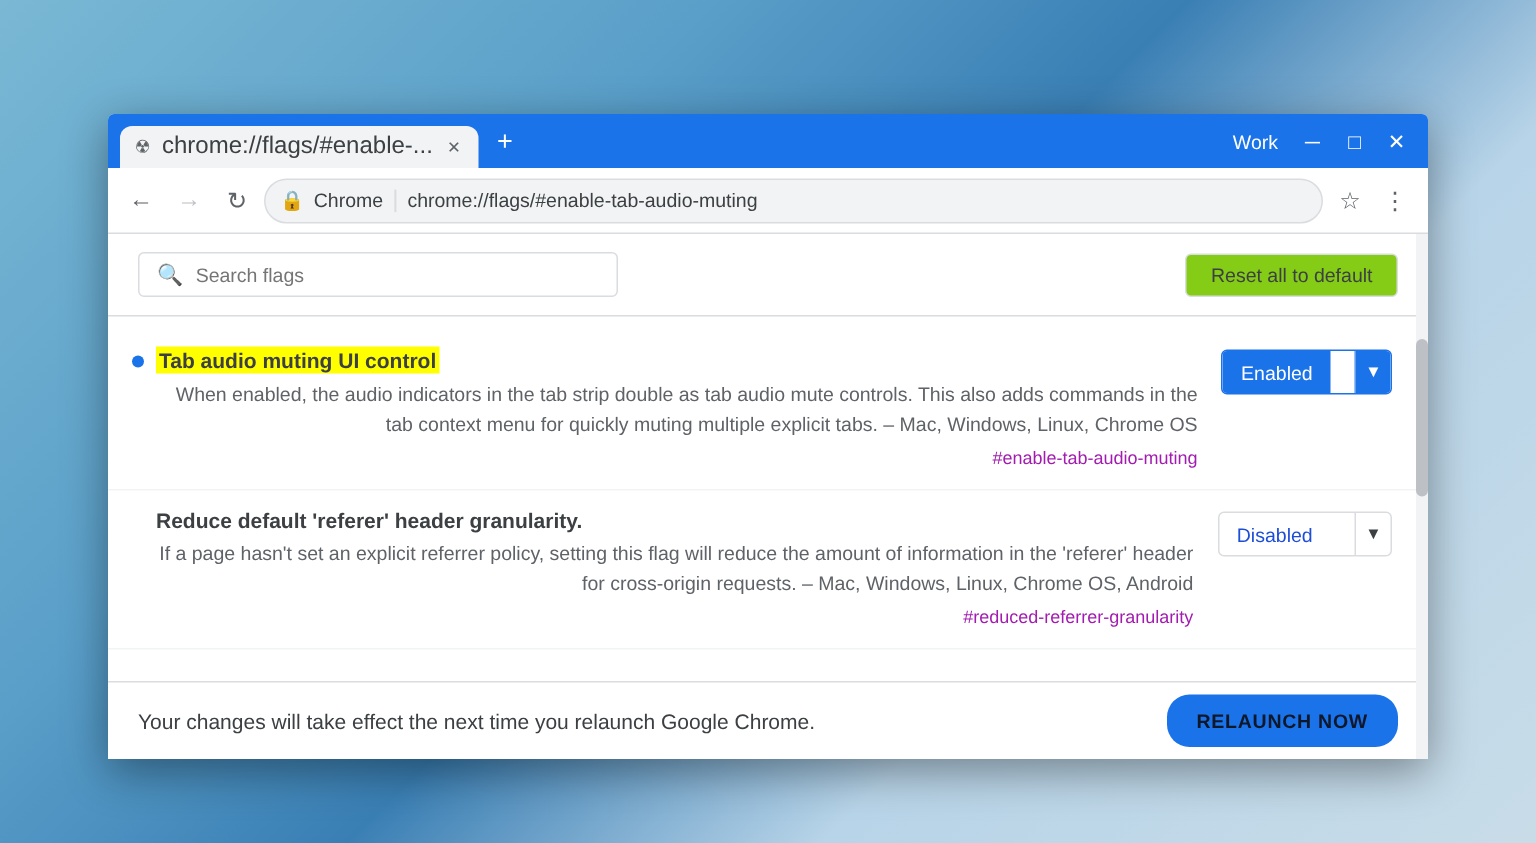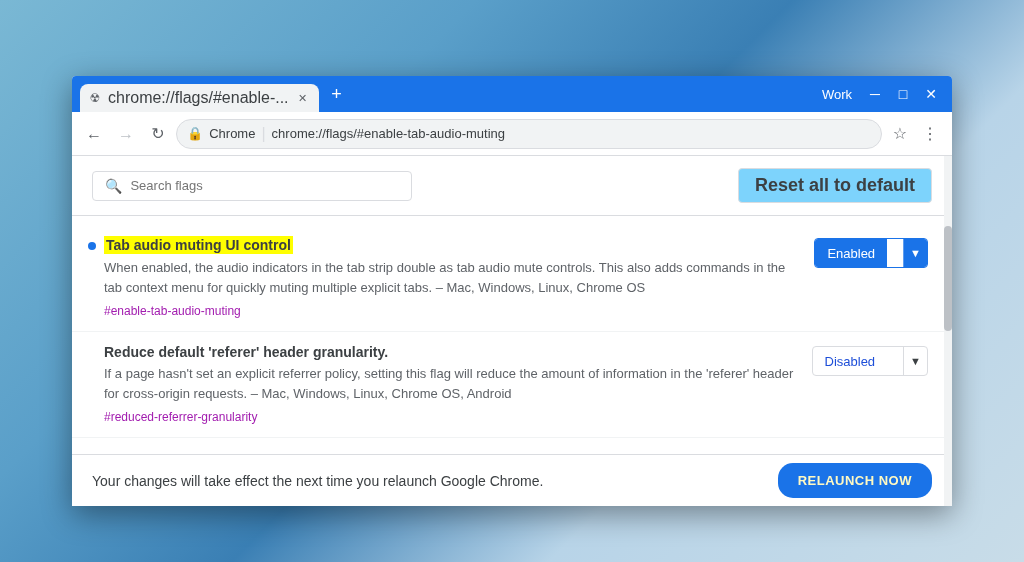--- a/index.html
+++ b/index.html
@@ -227,36 +227,36 @@
       font-size: 13px;
       color: #3c4043;
       background: transparent;
       flex: 1;
     }
     .reset-btn {
       margin-left: auto;
       padding: 6px 16px;
       border: 1px solid #dadce0;
       border-radius: 4px;
-      background: #7dd3fc;
-      font-size: 18px;
-      color: #3c4043;
-      cursor: pointer;
-      font-weight: bold;
+      background: #84cc16;
+      font-size: 13px;
+      color: #3c4043;
+      cursor: pointer;
     }
     
     .flags-list {
       flex: 1;
       overflow-y: auto;
       padding: 8px 0;
     }
     .flag-item {
       padding: 12px 24px 12px 32px;
       border-bottom: 1px solid #f1f3f4;
       position: relative;
+      text-align: right;
     }
     .flag-item.highlighted {
       background: #fff;
     }
     .flag-dot {
       position: absolute;
       left: 16px;
       top: 18px;
       width: 8px;
       height: 8px;
@@ -367,21 +367,21 @@
       gap: 32px;
       flex-shrink: 0;
     }
     .bottom-bar-text {
       flex: 1;
       font-size: 14px;
       color: #3c4043;
     }
     .relaunch-btn {
       background: #1a73e8;
-      color: #fef9c3;
+      color: #0f172a;
       border: none;
       border-radius: 15px;
       padding: 10px 20px;
       font-size: 13px;
       font-weight: 600;
       letter-spacing: 0.5px;
       cursor: pointer;
       text-transform: uppercase;
     }
   </style>

